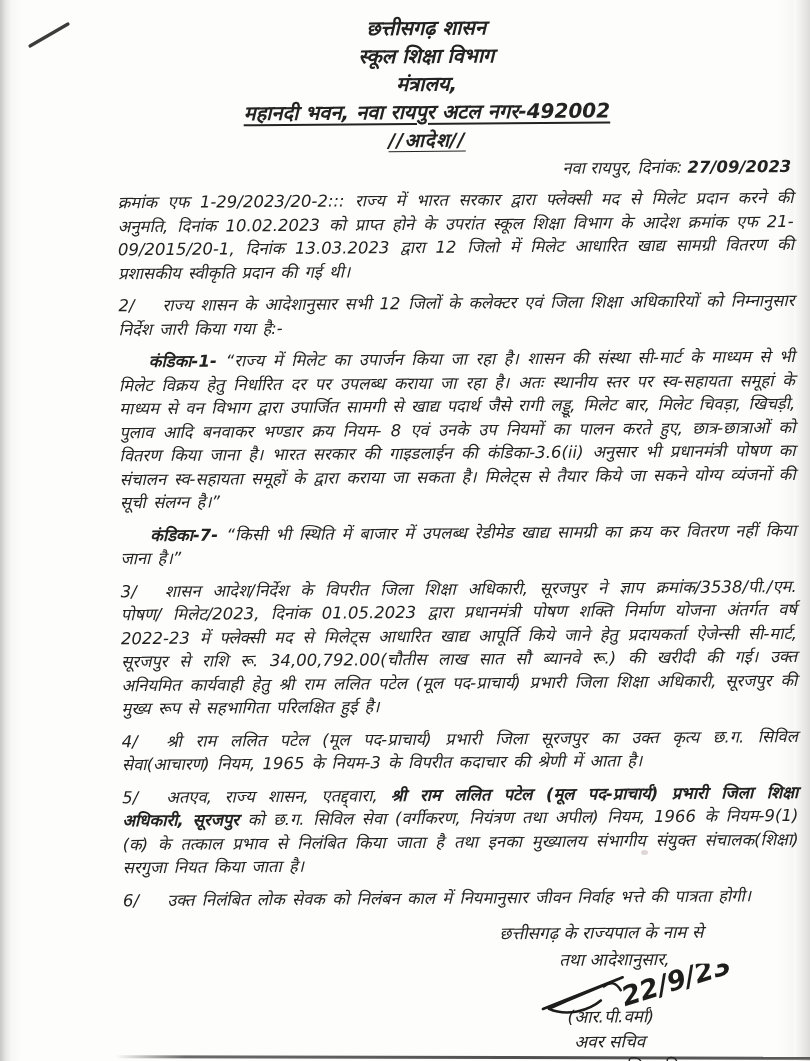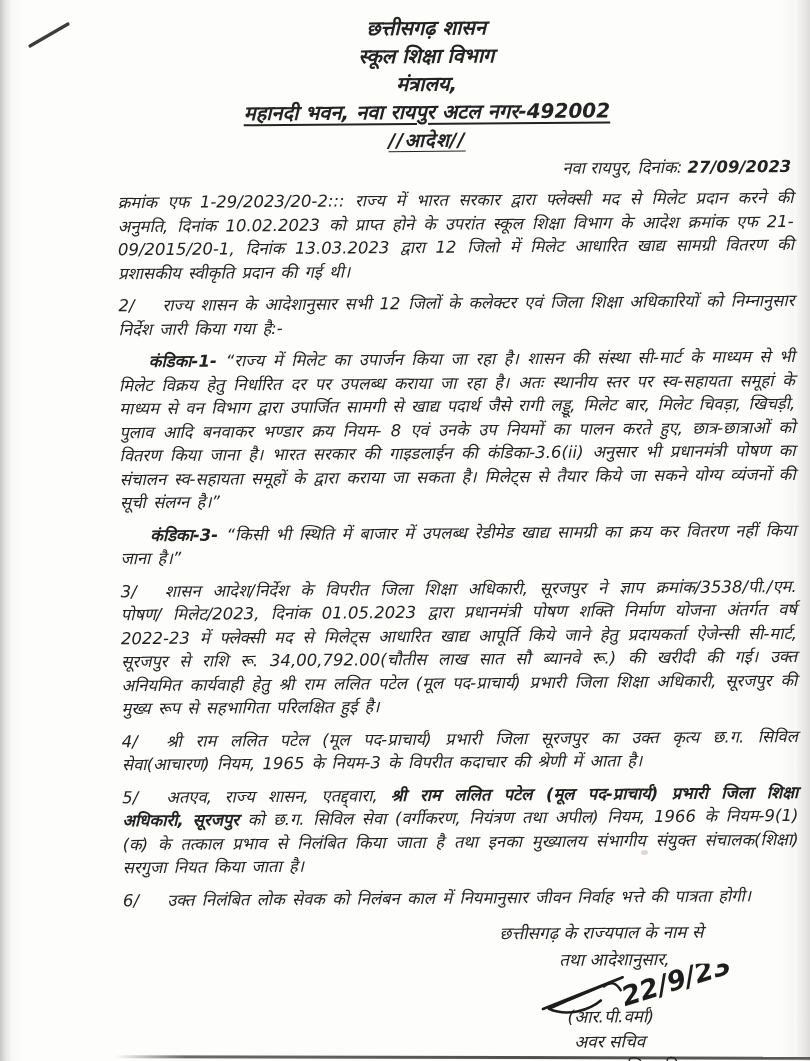--- a/index.html
+++ b/index.html
@@ -87,21 +87,21 @@
     </div>
 
     <div class="dateline">
       <span>नवा रायपुर, दिनांक: </span><span class="bold">27/09/2023</span>
     </div>
 
     <div class="paras" id="paras">
         <p class="para"><span>क्रमांक एफ 1-29/2023/20-2::: राज्य में भारत सरकार द्वारा फ्लेक्सी मद से मिलेट प्रदान करने की अनुमति, दिनांक 10.02.2023 को प्राप्त होने के उपरांत स्कूल शिक्षा विभाग के आदेश क्रमांक एफ 21-09/2015/20-1, दिनांक 13.03.2023 द्वारा 12 जिलो में मिलेट आधारित खाद्य सामग्री वितरण की प्रशासकीय स्वीकृति प्रदान की गई थी।</span></p>
         <p class="para"><span class="pnum">2/</span><span>राज्य शासन के आदेशानुसार सभी 12 जिलों के कलेक्टर एवं जिला शिक्षा अधिकारियों को निम्नानुसार निर्देश जारी किया गया है:-</span></p>
         <p class="para indent"><span class="bold">कंडिका-1- </span><span>“राज्य में मिलेट का उपार्जन किया जा रहा है। शासन की संस्था सी-मार्ट के माध्यम से भी मिलेट विक्रय हेतु निर्धारित दर पर उपलब्ध कराया जा रहा है। अतः स्थानीय स्तर पर स्व-सहायता समूहां के माध्यम से वन विभाग द्वारा उपार्जित सामगी से खाद्य पदार्थ जैसे रागी लड्डू, मिलेट बार, मिलेट चिवड़ा, खिचड़ी, पुलाव आदि बनवाकर भण्डार क्रय नियम- 8 एवं उनके उप नियमों का पालन करते हुए, छात्र-छात्राओं को वितरण किया जाना है। भारत सरकार की गाइडलाईन की कंडिका-3.6(ii) अनुसार भी प्रधानमंत्री पोषण का संचालन स्व-सहायता समूहों के द्वारा कराया जा सकता है। मिलेट्स से तैयार किये जा सकने योग्य व्यंजनों की सूची संलग्न है।”</span></p>
-        <p class="para indent"><span class="bold">कंडिका-3- </span><span>“किसी भी स्थिति में बाजार में उपलब्ध रेडीमेड खाद्य सामग्री का क्रय कर वितरण नहीं किया जाना है।”</span></p>
+        <p class="para indent"><span class="bold">कंडिका-7- </span><span>“किसी भी स्थिति में बाजार में उपलब्ध रेडीमेड खाद्य सामग्री का क्रय कर वितरण नहीं किया जाना है।”</span></p>
         <p class="para"><span class="pnum">3/</span><span>शासन आदेश/निर्देश के विपरीत जिला शिक्षा अधिकारी, सूरजपुर ने ज्ञाप क्रमांक/3538/पी./एम. पोषण/ मिलेट/2023, दिनांक 01.05.2023 द्वारा प्रधानमंत्री पोषण शक्ति निर्माण योजना अंतर्गत वर्ष 2022-23 में फ्लेक्सी मद से मिलेट्स आधारित खाद्य आपूर्ति किये जाने हेतु प्रदायकर्ता ऐजेन्सी सी-मार्ट, सूरजपुर से राशि रू. 34,00,792.00(चौतीस लाख सात सौ ब्यानवे रू.) की खरीदी की गई। उक्त अनियमित कार्यवाही हेतु श्री राम ललित पटेल (मूल पद-प्राचार्य) प्रभारी जिला शिक्षा अधिकारी, सूरजपुर की मुख्य रूप से सहभागिता परिलक्षित हुई है।</span></p>
         <p class="para"><span class="pnum">4/</span><span>श्री राम ललित पटेल (मूल पद-प्राचार्य) प्रभारी जिला सूरजपुर का उक्त कृत्य छ.ग. सिविल सेवा(आचारण) नियम, 1965 के नियम-3 के विपरीत कदाचार की श्रेणी में आता है।</span></p>
         <p class="para"><span class="pnum">5/</span><span>अतएव, राज्य शासन, एतद्द्वारा, </span><span class="bold">श्री राम ललित पटेल (मूल पद-प्राचार्य) प्रभारी जिला शिक्षा अधिकारी, सूरजपुर</span><span> को छ.ग. सिविल सेवा (वर्गीकरण, नियंत्रण तथा अपील) नियम, 1966 के नियम-9(1)(क) के तत्काल प्रभाव से निलंबित किया जाता है तथा इनका मुख्यालय संभागीय संयुक्त संचालक(शिक्षा) सरगुजा नियत किया जाता है।</span></p>
         <p class="para"><span class="pnum">6/</span><span>उक्त निलंबित लोक सेवक को निलंबन काल में नियमानुसार जीवन निर्वाह भत्ते की पात्रता होगी।</span></p>
       </div>
 
     <div class="sig">
       <div class="l1">छत्तीसगढ़ के राज्यपाल के नाम से</div>
       <div class="l2">तथा आदेशानुसार,</div>
 

